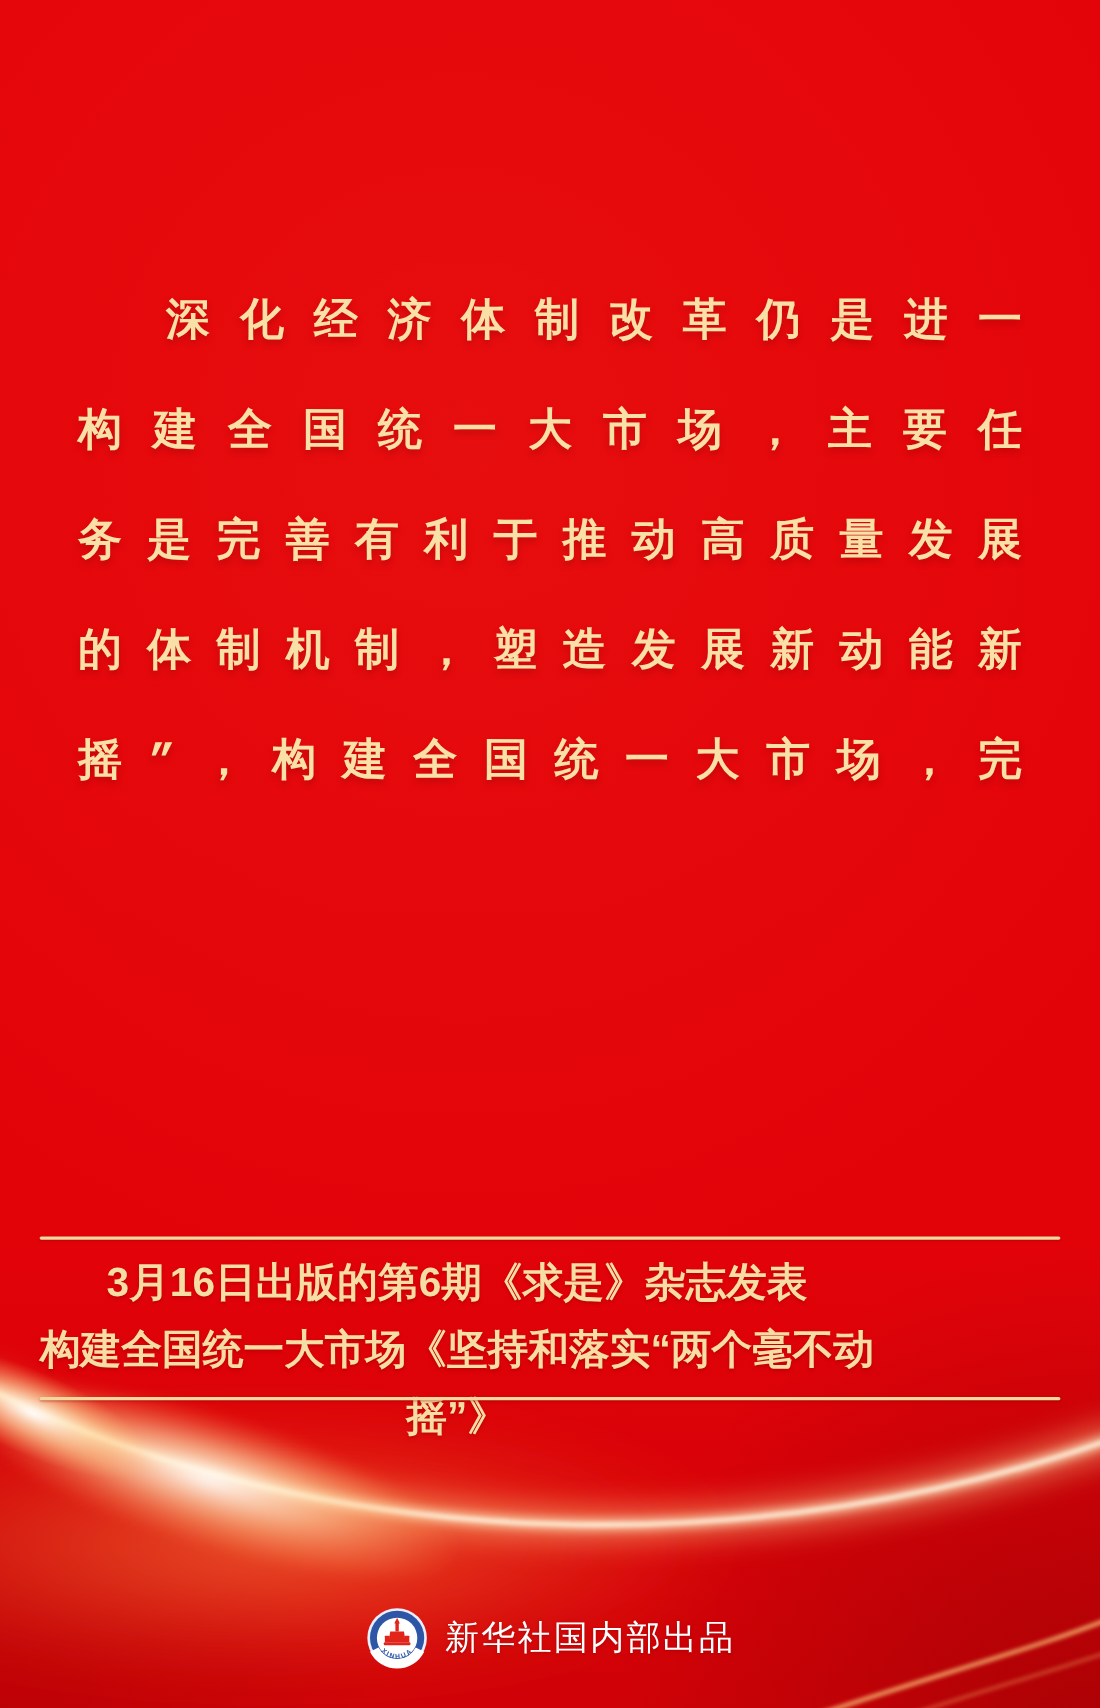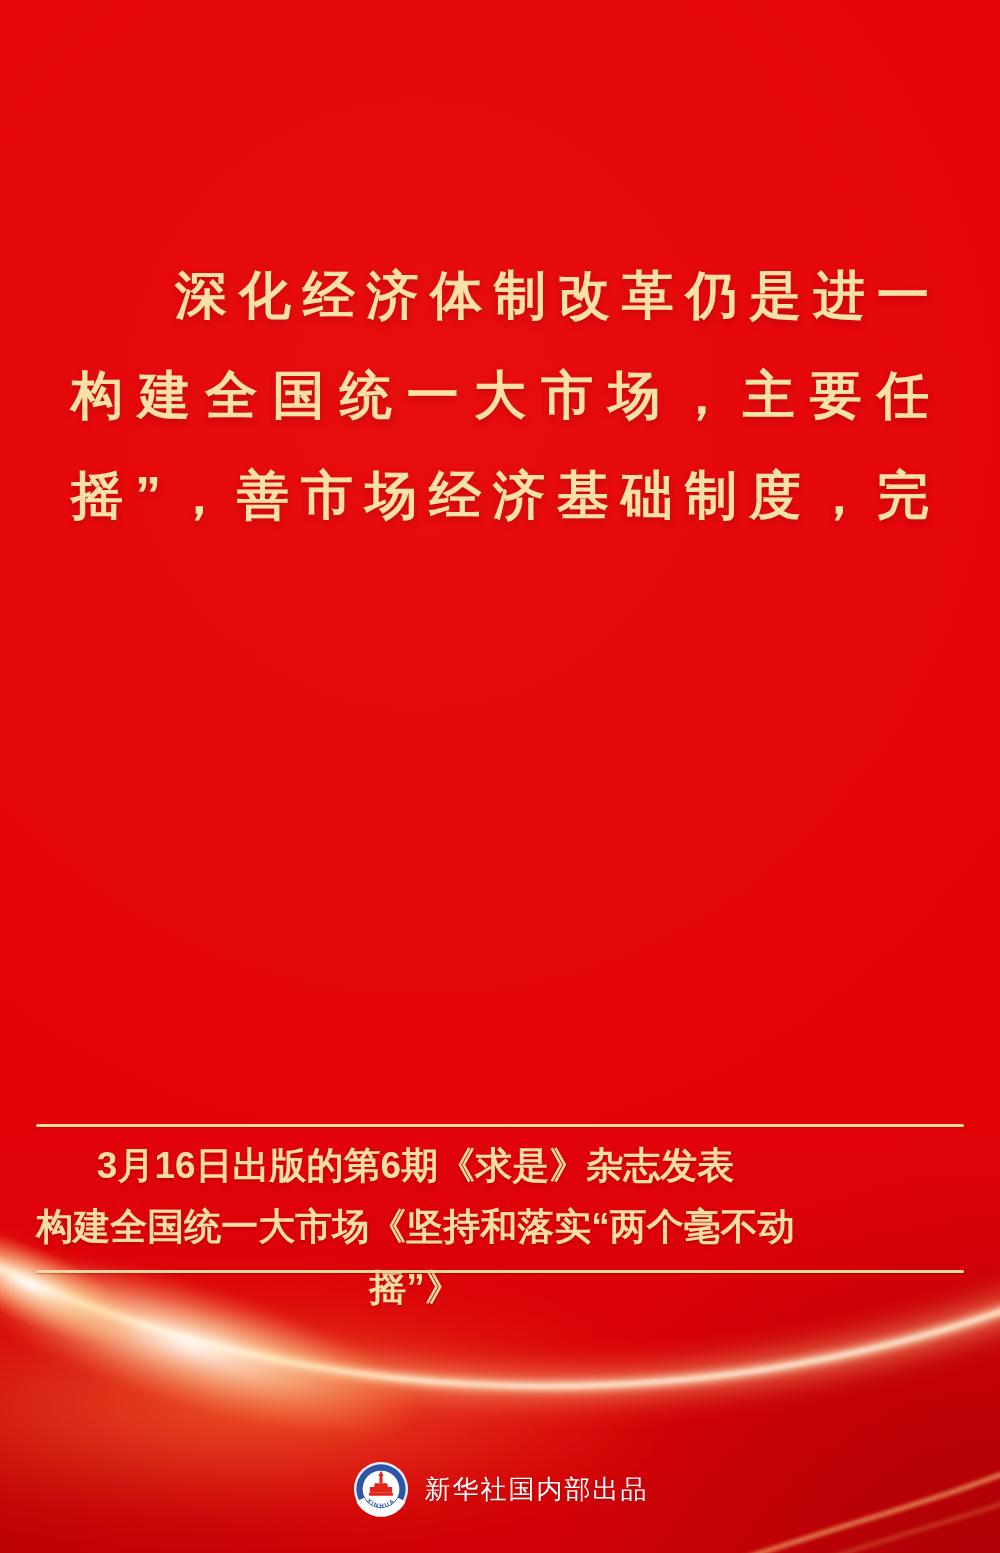--- a/index.html
+++ b/index.html
@@ -11,23 +11,23 @@
     background:
       radial-gradient(120% 80% at 42% 26%, rgba(255,70,45,.16), rgba(255,70,45,0) 62%),
       radial-gradient(62% 42% at 100% 103%, rgba(95,0,0,.34), rgba(95,0,0,0) 72%),
       radial-gradient(55% 34% at -2% 104%, rgba(120,0,0,.26), rgba(120,0,0,0) 70%),
       linear-gradient(180deg,#e30309 0%,#e20309 72%,#d80208 88%,#d00207 100%);
     font-family:"Liberation Sans","DejaVu Sans",sans-serif;
   }
   .fx{position:absolute;inset:0;pointer-events:none;}
   .quote{
     position:absolute;top:245px;left:71px;width:858px;
-    font-family:Liberation Sans, sans-serif;
+    font-family:Liberation Mono, monospace;
     font-weight:bold;
-    font-size:52px;line-height:100px;
+    font-size:40px;line-height:100px;
     color:#f8e0a6;
     text-shadow:0 3px 6px rgba(125,0,0,.32);
   }
   .q-line{text-align:justify;text-align-last:justify;white-space:nowrap;}
   .q-line.first{text-indent:2em;}
   .q-line.last{text-align-last:left;}
   .divider{
     position:absolute;left:36px;width:928px;height:3px;
     background:#f2d89e;border-radius:2px;
     box-shadow:0 1px 2px rgba(130,0,0,.4);
@@ -41,21 +41,21 @@
     font-size:37px;line-height:61px;
     color:#f6dda4;
     text-shadow:0 2px 3px rgba(130,0,0,.35);
   }
   .footer{
     position:absolute;top:1460px;left:0;width:1000px;
     display:flex;align-items:center;justify-content:center;gap:15px;
   }
   .logo{width:58px;height:58px;flex:0 0 auto;}
   .publisher{
-    font-size:26px;color:#ffffff;letter-spacing:2px;font-weight:500;
+    font-size:31px;color:#ffffff;letter-spacing:2px;font-weight:500;
     text-shadow:0 1px 3px rgba(140,0,0,.5);
   }
 </style>
 </head>
 <body>
 
 <div class="poster">
 
   <svg class="fx" viewBox="0 0 1000 1553" width="1000" height="1553" aria-hidden="true">
     <defs>
@@ -91,21 +91,23 @@
     <ellipse cx="190" cy="1345" rx="240" ry="62" fill="url(#hot)" transform="rotate(17 190 1345)" filter="url(#b5)"></ellipse>
     <ellipse cx="30" cy="1285" rx="120" ry="38" fill="url(#hot)" transform="rotate(24 30 1285)"></ellipse>
 
     <path d="M 725,1565 C 850,1522 950,1497 1030,1463" fill="none" stroke="rgba(255,205,125,0.85)" stroke-width="3.5" filter="url(#b2)"></path>
     <path d="M 800,1568 C 905,1532 985,1512 1035,1492" fill="none" stroke="rgba(255,190,110,0.45)" stroke-width="2.5" filter="url(#b2)"></path>
   </svg>
 
   <div class="quote">
     <div class="q-line first">深化经济体制改革仍是进一</div>
     <div class="q-line">构建全国统一大市场，主要任</div>
-    <div class="q-line">摇”，善市场经济基础制度，完</div>
+    <div class="q-line">务是完善有利于推动高质量发展</div>
+    <div class="q-line">的体制机制，塑造发展新动能新</div>
+    <div class="q-line">摇”，构建全国统一大市场，完</div>
   </div>
 
   <div class="divider top"></div>
   <div class="caption">
     <div>3月16日出版的第6期《求是》杂志发表</div>
     <div>构建全国统一大市场《坚持和落实“两个毫不动摇”》</div>
   </div>
   <div class="divider bottom"></div>
 
   <div class="footer">

